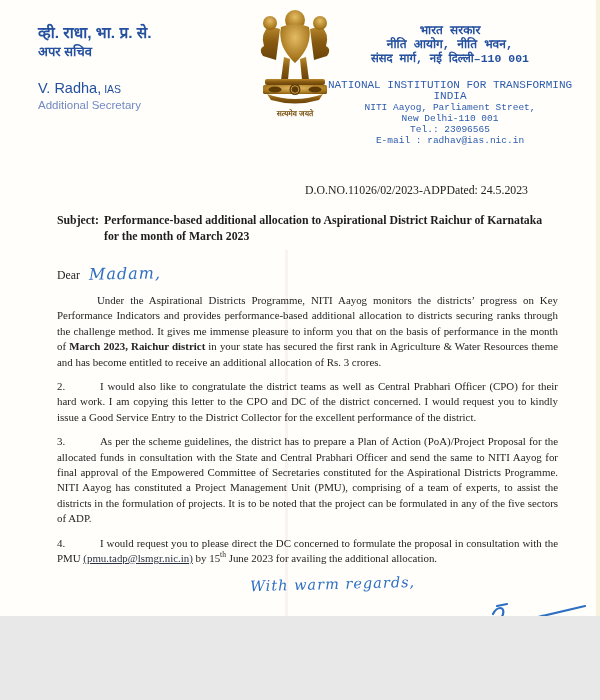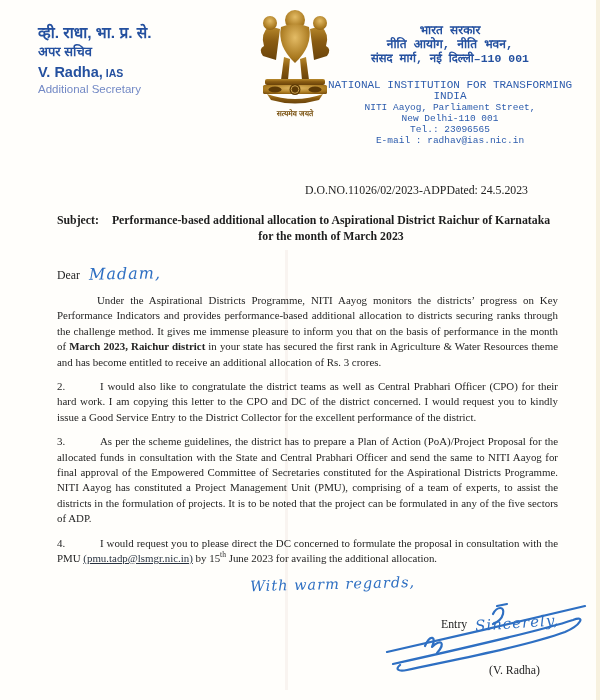--- a/index.html
+++ b/index.html
@@ -1,32 +1,32 @@
 <!DOCTYPE html>
 <html><head>
 <meta charset="utf-8">
 <style>
   html,body{margin:0;padding:0;background:#e8e8e8;}
   .page{
-    width:600px;height:700px;position:relative;margin:0 auto;
+    width:600px;height:616px;position:relative;margin:0 auto;
     background:#fffefb;overflow:hidden;
     font-family:"Liberation Serif",serif;color:#242424;
   }
   
   .fold-line{position:absolute;left:285px;top:250px;width:3px;height:440px;
     background:rgba(205,175,165,0.12);pointer-events:none;}
   .edge-tint{position:absolute;right:0;top:0;width:4px;height:100%;
     background:rgba(228,210,150,0.28);pointer-events:none;}
 
   
   .hdr-left{position:absolute;left:38px;top:24px;
     font-family:"Liberation Sans",sans-serif;color:#24509f;line-height:1.18;}
   .hl-hindi-name{font-size:15.5px;font-weight:bold;}
   .hl-hindi-title{font-size:13px;font-weight:bold;margin-top:2px;}
-  .hl-en-name{font-size:14.5px;font-weight:bold;margin-top:4px;}
+  .hl-en-name{font-size:14.5px;font-weight:normal;margin-top:20px;}
   .hl-en-name .ias{font-size:10.5px;margin-left:3px;}
   .hl-en-title{font-size:11.5px;color:#7389c5;margin-top:2px;}
 
   .emblem-wrap{position:absolute;left:252px;top:8px;width:86px;text-align:center;}
   .emblem-motto{font-size:7.5px;font-weight:bold;color:#7a5210;margin-top:0px;
     font-family:"Liberation Sans",sans-serif;}
 
   .hdr-right{position:absolute;right:24px;top:24px;width:252px;text-align:center;
     font-family:Liberation Mono, monospace;color:#24509f;}
   .hr-hi1{font-size:12px;font-weight:bold;line-height:14px;}
@@ -35,21 +35,21 @@
   .hr-en{font-size:11px;line-height:11px;color:#2d5cad;margin-top:14px;}
   .hr-en-sm{font-size:9.5px;line-height:11px;color:#2d5cad;}
 
   
   .meta-row{position:absolute;left:57px;right:42px;top:183px;
     display:flex;justify-content:flex-end;font-size:11.8px;color:#222;}
   .meta-row .date{margin-right:30px;}
 
   .subject{position:absolute;left:57px;right:42px;top:212px;
     font-weight:bold;font-size:11.8px;line-height:16px;color:#1d1d1d;
-    padding-left:47px;text-align:center;}
+    padding-left:47px;}
   .subject-label{position:absolute;left:0;top:0;}
 
   
   .salutation{position:absolute;left:57px;top:264px;font-size:11.8px;}
   .hand{font-family:"DejaVu Serif",serif;font-style:italic;color:#2e6fc2;}
   .hand-madam{font-size:16px;letter-spacing:1px;display:inline-block;
     transform:rotate(-1deg);margin-left:9px;}
 
   .bodytext{position:absolute;left:57px;right:42px;top:293px;
     font-size:10.9px;line-height:15.4px;text-align:justify;color:#242424;}

